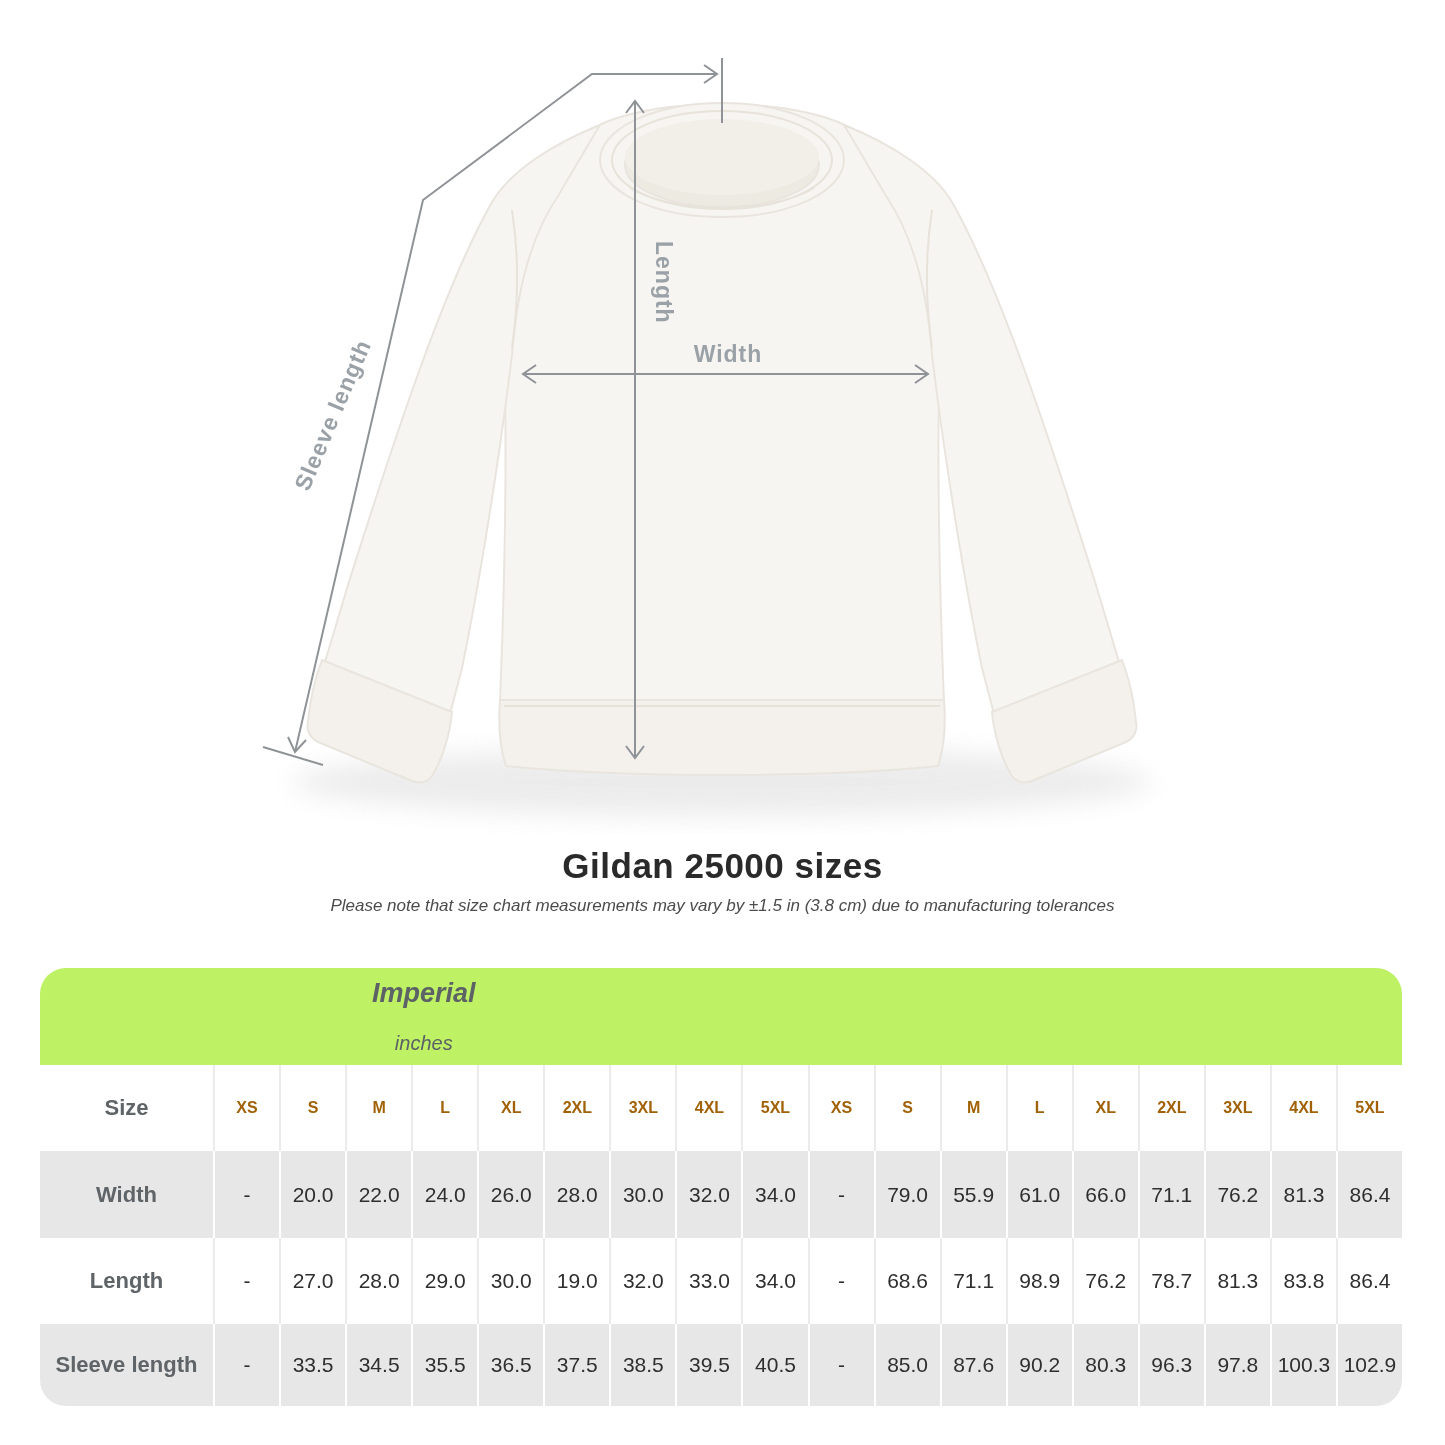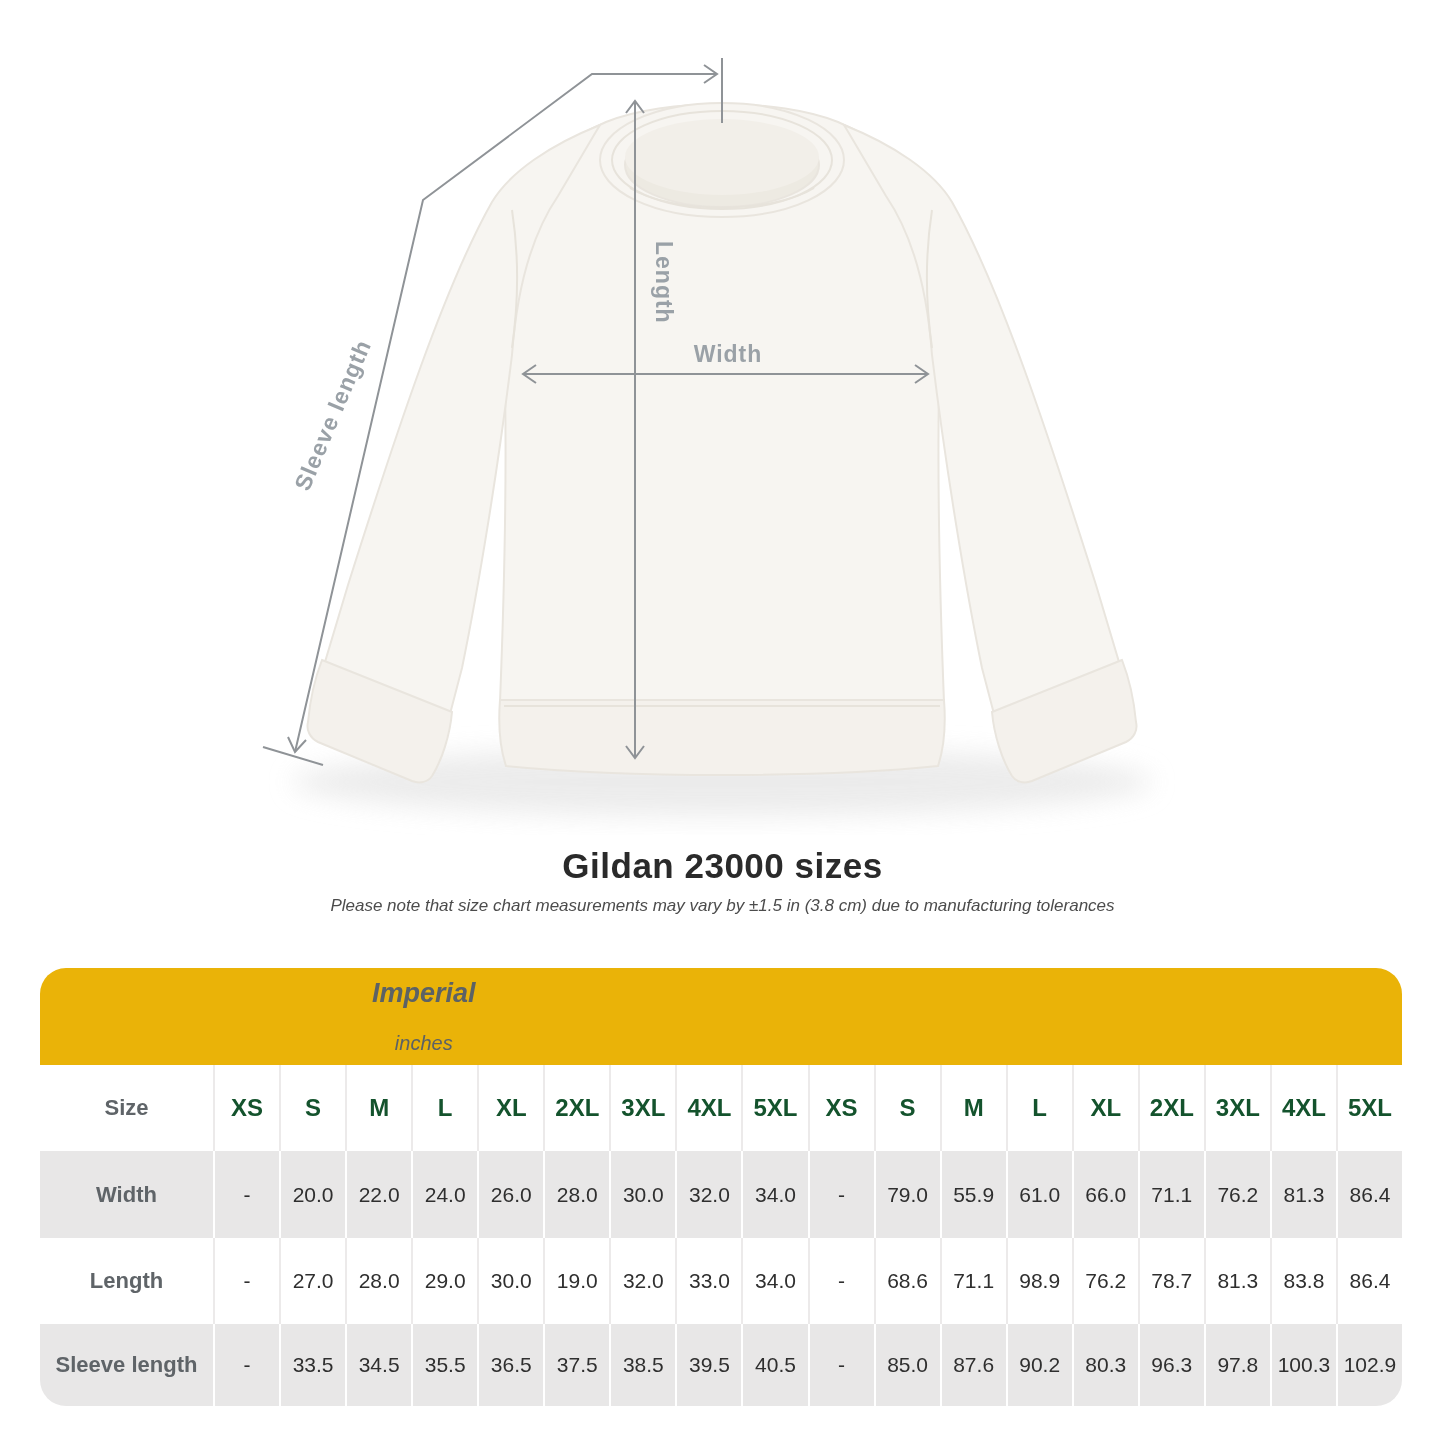--- a/index.html
+++ b/index.html
@@ -31,33 +31,33 @@
     position:absolute; left:40px; top:968px; width:1362px;
     border-radius:26px; overflow:hidden;
   }
   .trow { display:grid; grid-template-columns:173px repeat(18,1fr); }
   .cell { display:flex; align-items:center; justify-content:center; min-width:0; }
   .w { background:#ffffff; }
   .w .cell + .cell { border-left:2px solid #eceaea; }
   .g { background:#e8e7e7; }
   .g .cell + .cell { border-left:2px solid #ffffff; }
 
-  .band { height:97px; background:#eab308;gap:26px; }
+  .band { height:97px; background:#bef264;gap:26px; }
   .band-half { display:flex; flex-direction:column; align-items:center; justify-content:center; }
   .h1 { grid-column:1 / 11; }
   .h2 { grid-column:11 / 20; }
   .band-name { font-style:italic; font-weight:bold; font-size:27px; color:#5c6265; }
   .band-unit { font-style:italic; font-size:20px; color:#5c6265; margin-top:23px; }
 
   .rs  { height:86px; }
   .rw  { height:87px; }
   .rl  { height:86px; }
   .rsl { height:82px; }
 
-  .hdr      { font-weight:bold; font-size:24px; color:#14532d; }
+  .hdr      { font-weight:bold; font-size:16px; color:#a16207; }
   .rowlabel { font-weight:bold; font-size:22px; color:#5f6468; }
   .val      { font-size:21px; color:#2f2f2f; }
 </style>
 </head>
 <body>
 
 <svg class="diagram" viewBox="0 0 1445 835" xmlns="http://www.w3.org/2000/svg">
   <defs>
     <filter id="soft" x="-50%" y="-50%" width="200%" height="200%">
       <feGaussianBlur stdDeviation="13"></feGaussianBlur>
@@ -125,21 +125,21 @@
       <polyline points="536,365 523,374 536,383"></polyline>
       <polyline points="915,365 928,374 915,383"></polyline>
     </g>
   </g>
 
   <text class="diag-label" transform="translate(656,241) rotate(90)" text-anchor="start">Length</text>
   <text class="diag-label" x="728" y="362" text-anchor="middle">Width</text>
   <text class="diag-label" transform="translate(340,418) rotate(-67)" text-anchor="middle">Sleeve length</text>
 </svg>
 
-<div class="title">Gildan 23000 sizes</div>
+<div class="title">Gildan 25000 sizes</div>
 <div class="note">Please note that size chart measurements may vary by ±1.5 in (3.8 cm) due to manufacturing tolerances</div>
 
 <div class="size-table">
 
   <div class="trow band">
     <div class="band-half h1">
       <div class="band-name">Imperial</div>
       <div class="band-unit">inches</div>
     </div>
   </div>

